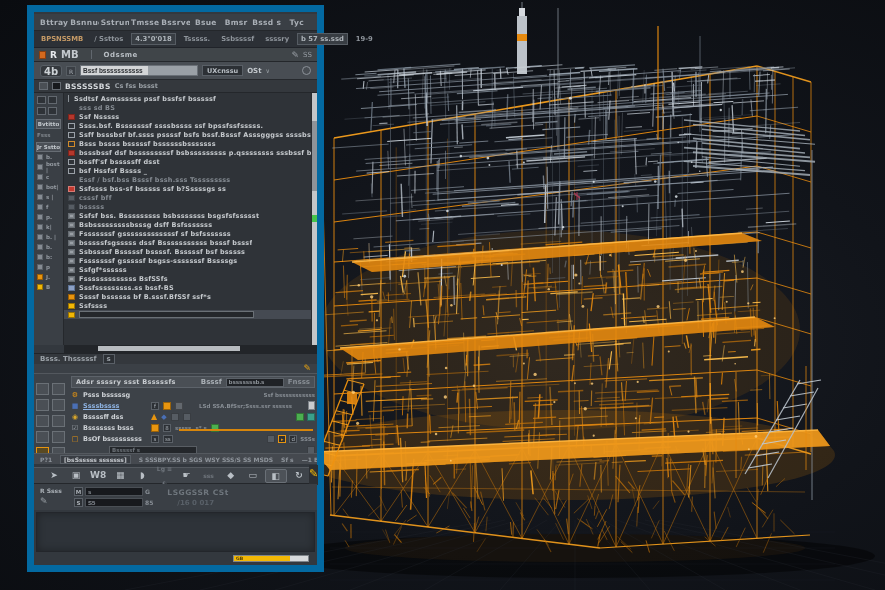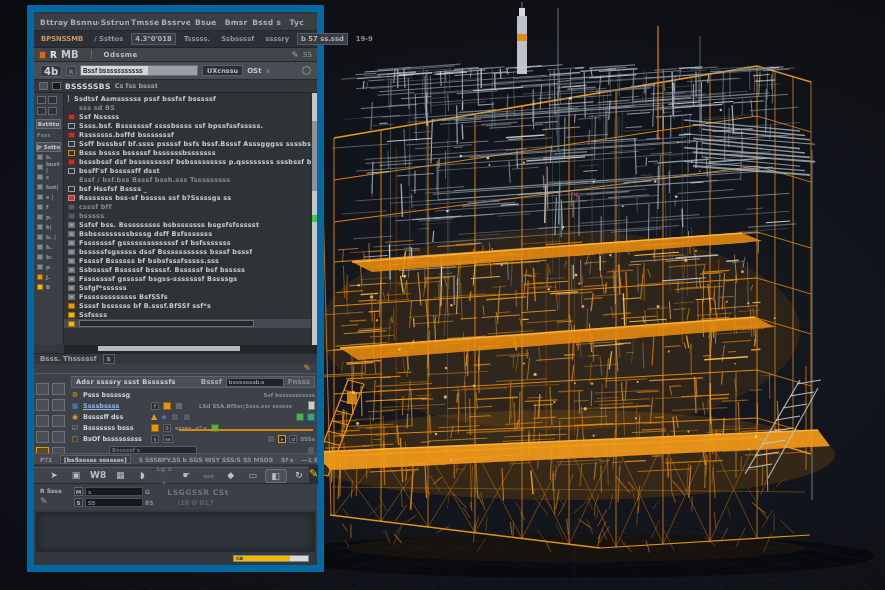--- a/index.html
+++ b/index.html
@@ -1645,50 +1645,46 @@
           </div>
           <div class="tree-row">
             <span class="t-ico red"></span>
             <span class="t-txt">Ssf Nsssss</span>
           </div>
           <div class="tree-row">
             <span class="t-ico frame"></span>
             <span class="t-txt">Ssss.bsf. Bsssssssf ssssbssss ssf bpssfssfsssss.</span>
           </div>
           <div class="tree-row">
-            <span class="t-ico red"></span>
-            <span class="t-txt">Rsssssss.bsffd bsssssssf</span>
-          </div>
-          <div class="tree-row">
             <span class="t-ico frame"></span>
             <span class="t-txt">Ssff bsssbsf bf.ssss pssssf bsfs bssf.Bsssf Asssgggss ssssbssf ssf ssssssf bsssssf Sbssss)</span>
           </div>
           <div class="tree-row">
             <span class="t-ico frame2"></span>
             <span class="t-txt">Bsss bssss bsssssf bssssssbsssssss</span>
           </div>
           <div class="tree-row">
             <span class="t-ico red"></span>
             <span class="t-txt">bsssbssf dsf bsssssssssf bsbsssssssss p.qssssssss sssbssf bssff bsg p.sssf)</span>
           </div>
           <div class="tree-row">
             <span class="t-ico frame"></span>
             <span class="t-txt">bssff'sf bsssssff dsst</span>
           </div>
           <div class="tree-row">
+            <span class="t-ico frame"></span>
+            <span class="t-txt">bsf Hssfsf Bssss    _</span>
+          </div>
+          <div class="tree-row">
             <span class="t-ico none"></span>
             <span class="t-txt dim">Essf / bsf.bss   Bsssf bssh.sss Tsssssssss</span>
           </div>
           <div class="tree-row">
-            <span class="t-ico frame"></span>
-            <span class="t-txt">bsf Hssfsf Bssss    _</span>
-          </div>
-          <div class="tree-row">
             <span class="t-ico redbox"></span>
-            <span class="t-txt">Rsssssss bss-sf bsssss   ssf b?Sssssgs ss</span>
+            <span class="t-txt">Ssfssss bss-sf bsssss   ssf b?Sssssgs ss</span>
           </div>
           <div class="tree-row">
             <span class="t-ico dim"></span>
             <span class="t-txt dim">csssf bff</span>
           </div>
           <div class="tree-row">
             <span class="t-ico dim"></span>
             <span class="t-txt dim">bsssss</span>
           </div>
           <div class="tree-row">
@@ -1702,37 +1698,37 @@
           <div class="tree-row">
             <span class="t-ico check"></span>
             <span class="t-txt">Fsssssssf gsssssssssssssf sf bsfsssssss</span>
           </div>
           <div class="tree-row">
             <span class="t-ico check"></span>
             <span class="t-txt">bsssssfsgsssss dssf Bsssssssssss bsssf bsssf</span>
           </div>
           <div class="tree-row">
             <span class="t-ico check"></span>
-            <span class="t-txt">Fssssf Bssssss bf bsbsfsssfsssss.sss</span>
-          </div>
-          <div class="tree-row">
-            <span class="t-ico check"></span>
             <span class="t-txt">Ssbssssf Bsssssf bssssf. Bsssssf bsf bsssss</span>
           </div>
           <div class="tree-row">
             <span class="t-ico check"></span>
             <span class="t-txt">Fsssssssf gsssssf bsgss-sssssssf Bssssgs</span>
           </div>
           <div class="tree-row">
             <span class="t-ico check"></span>
             <span class="t-txt">Ssfgf*ssssss</span>
           </div>
           <div class="tree-row">
             <span class="t-ico check"></span>
             <span class="t-txt">Fsssssssssssss BsfSSfs</span>
+          </div>
+          <div class="tree-row">
+            <span class="t-ico checkb"></span>
+            <span class="t-txt">Sssfsssssssss.ss bssf-BS</span>
           </div>
           <div class="tree-row">
             <span class="t-ico orange"></span>
             <span class="t-txt">Ssssf bssssss bf B.sssf.BfSSf ssf*s</span>
           </div>
           <div class="tree-row">
             <span class="t-ico yellow"></span>
             <span class="t-txt">Ssfssss</span>
           </div>
           <div class="tree-row sel">

